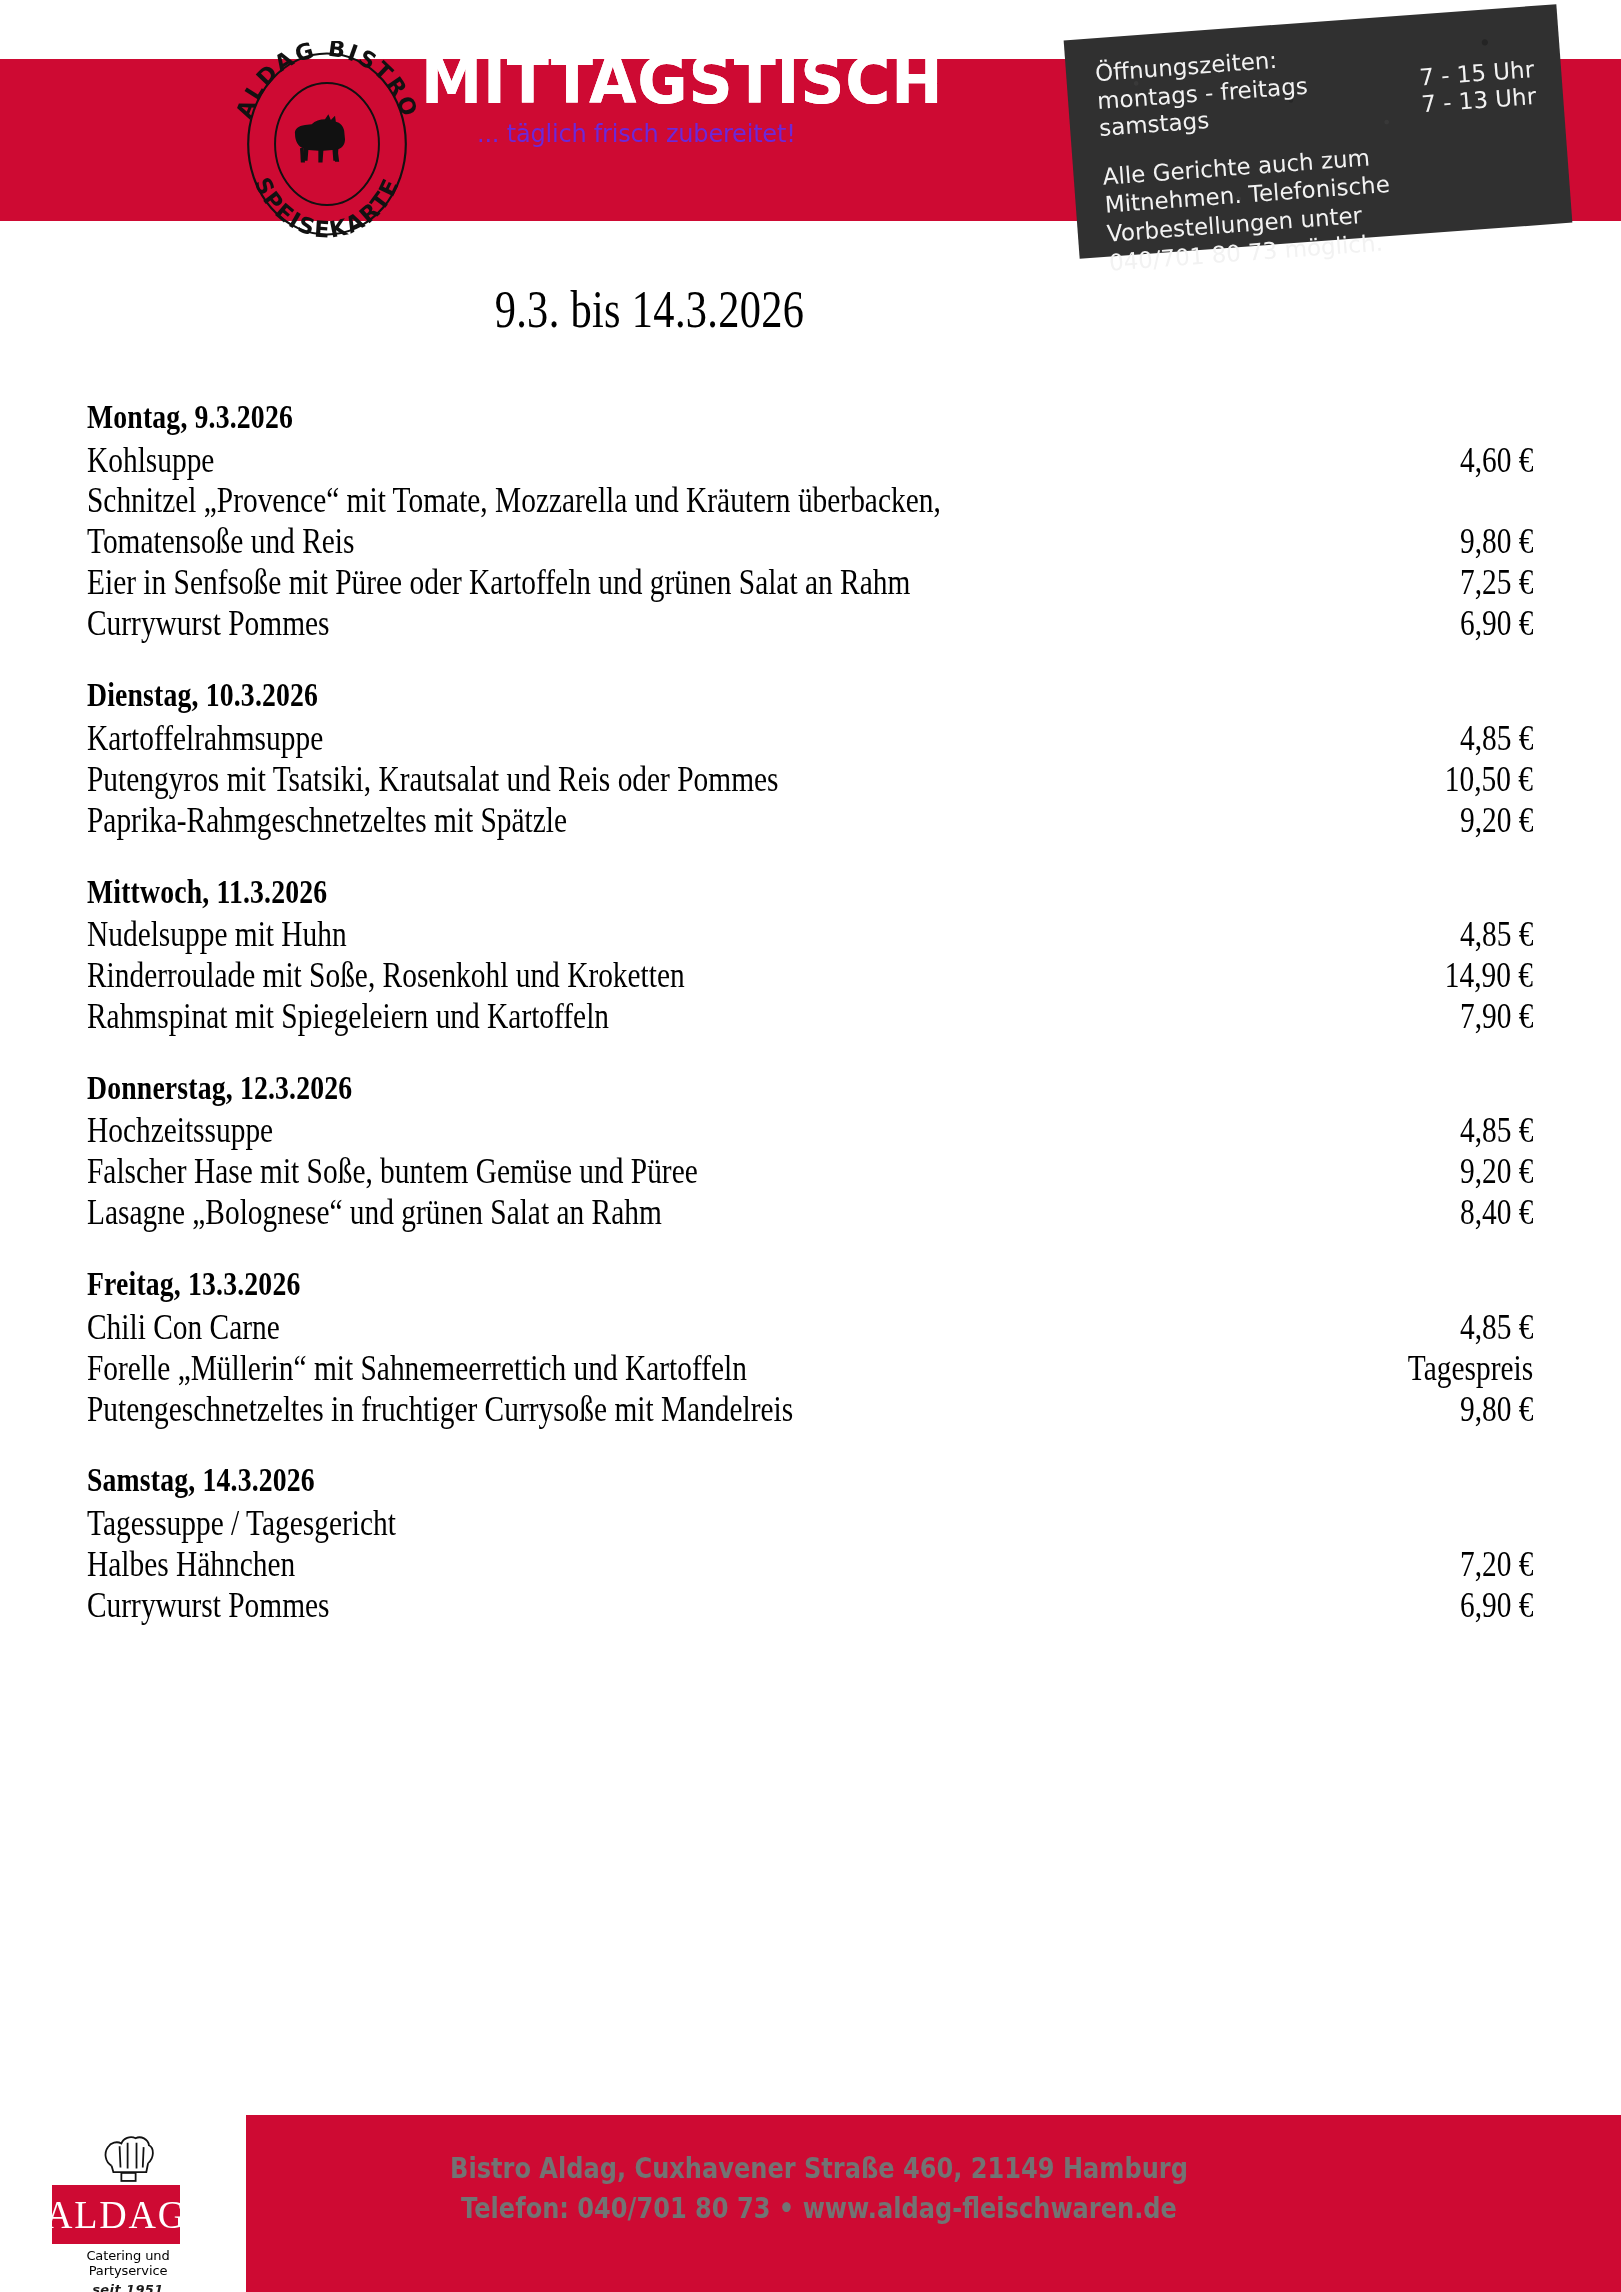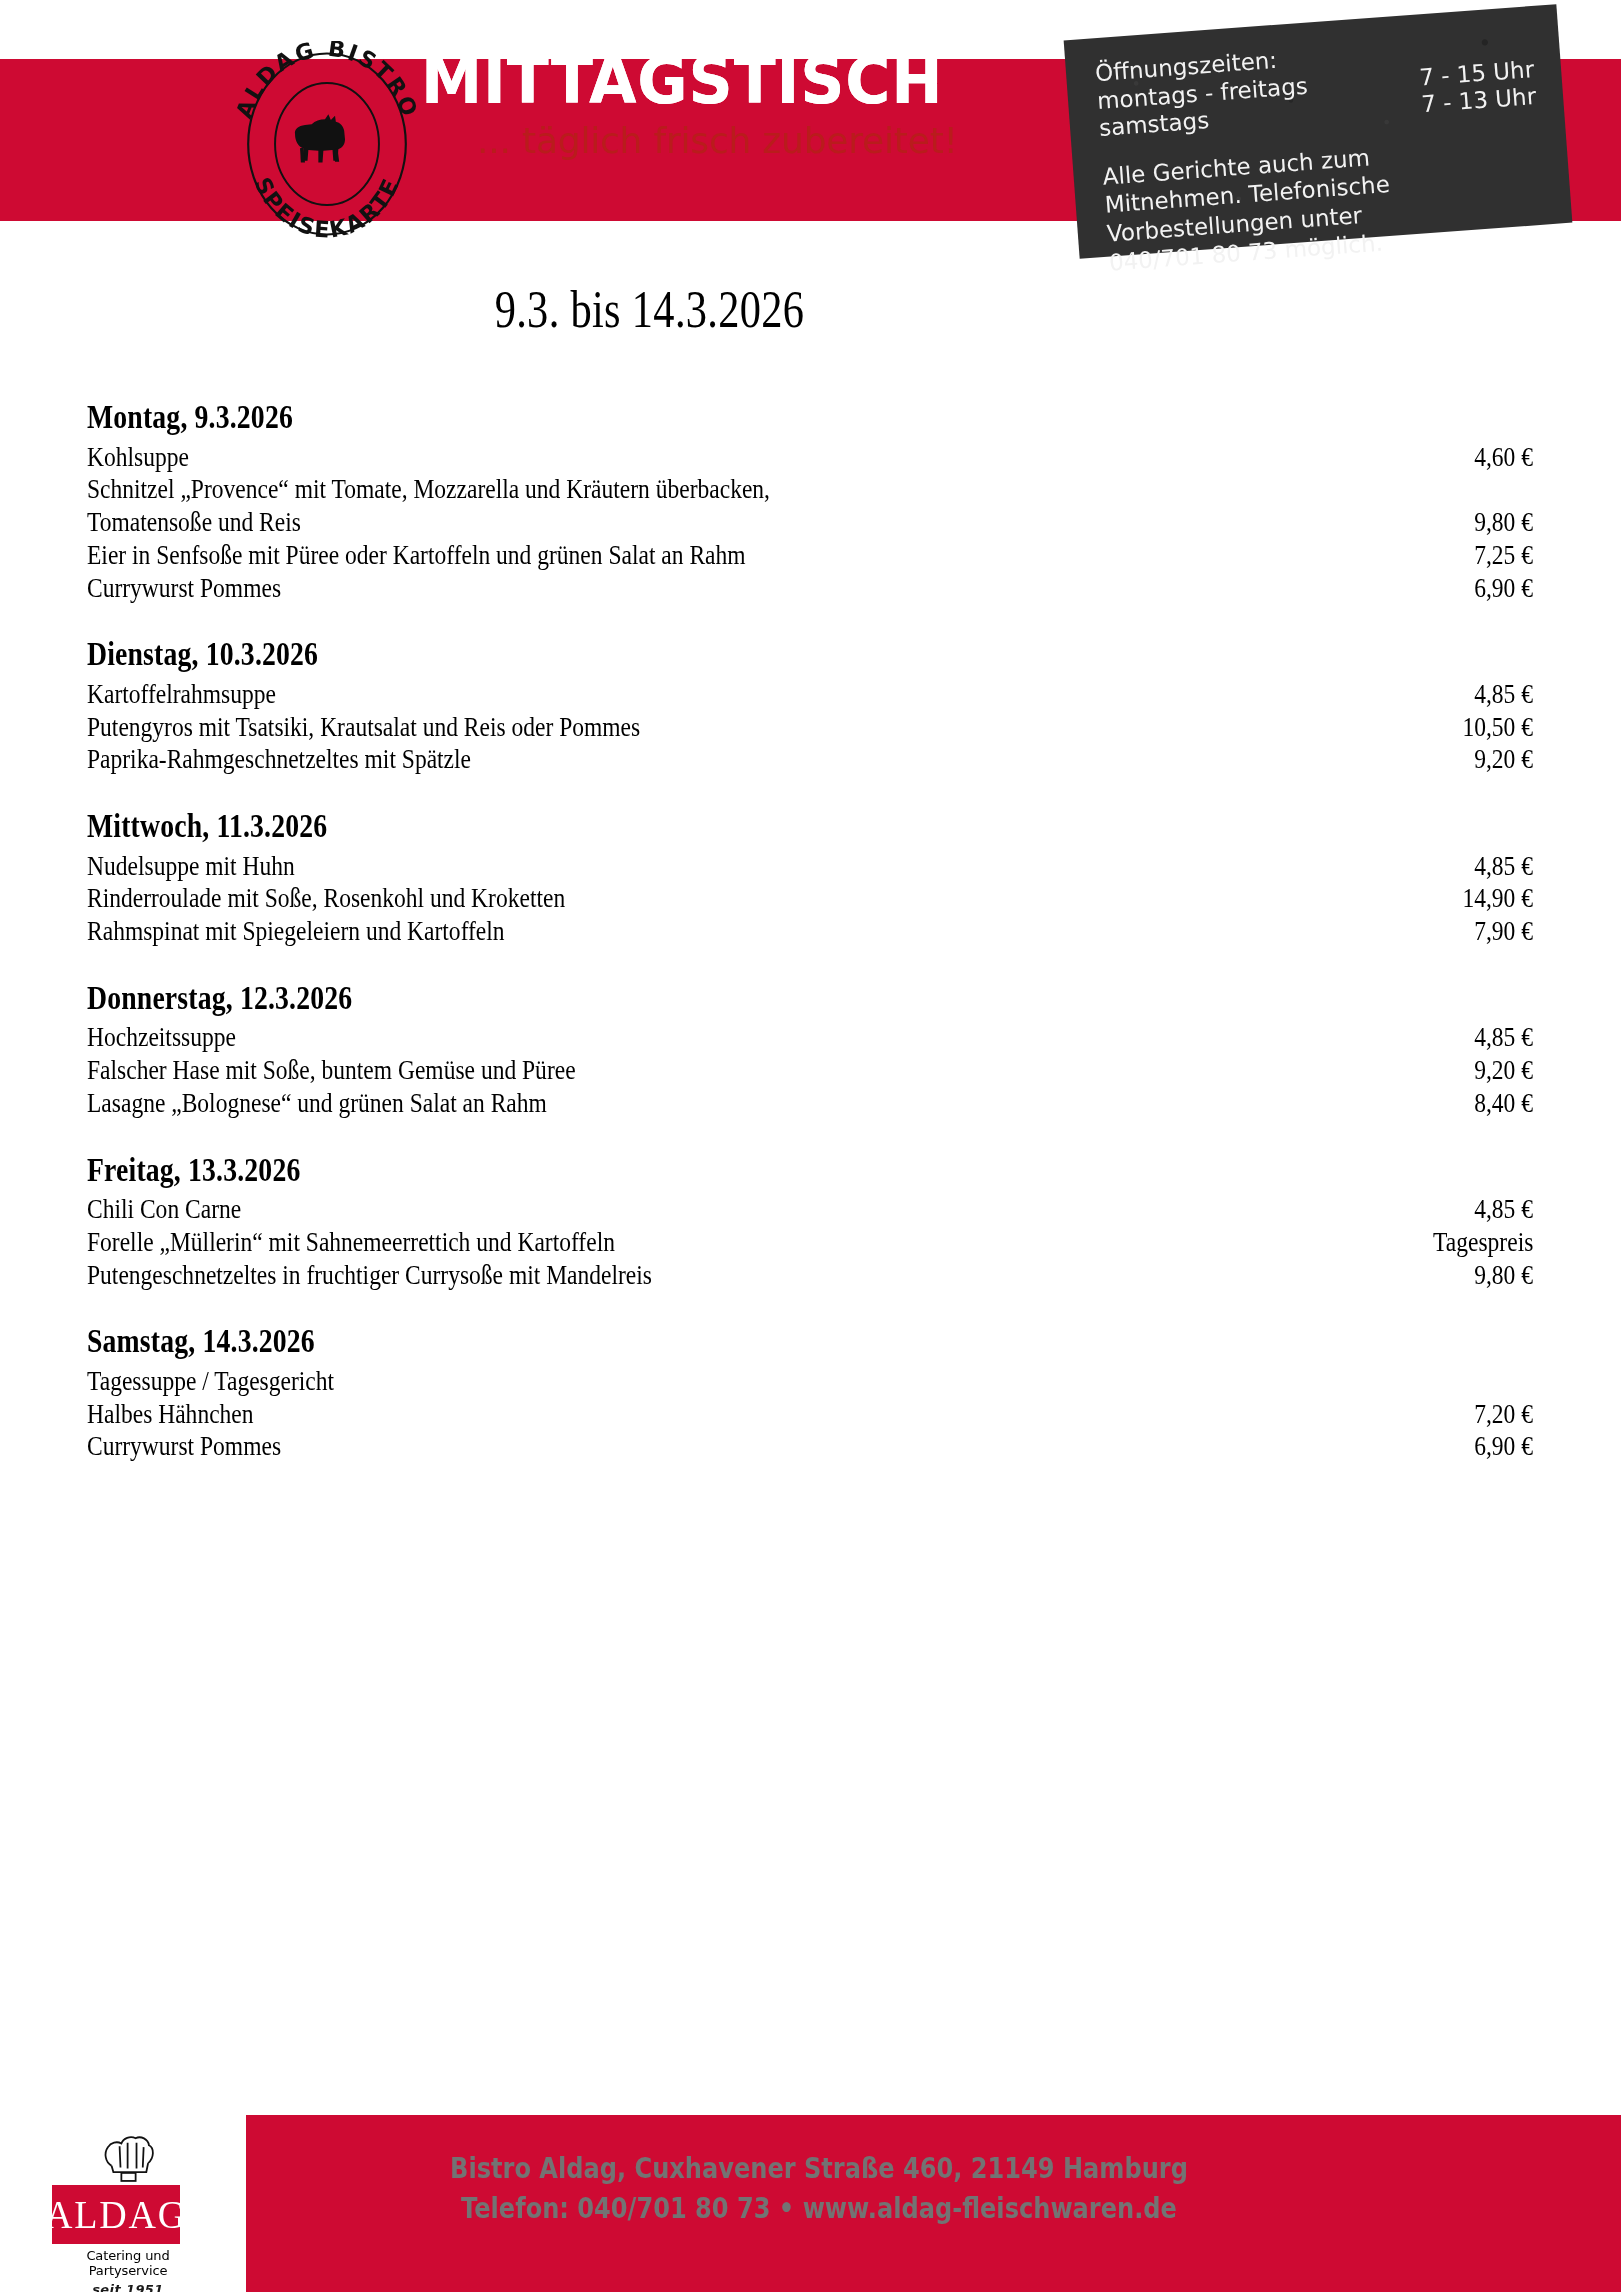--- a/index.html
+++ b/index.html
@@ -39,22 +39,22 @@
     letter-spacing:0.9px;
     color:#ffffff;
     line-height:0.92;
     margin:0;
     transform:scaleX(0.96);
     transform-origin:left center;
     text-shadow:0 0 0 #fff;
   }
   .sub-title{
     font-family:"DejaVu Sans", sans-serif;
-    font-size:36px;
-    color:#b91c1c;
+    font-size:24px;
+    color:#6d28d9;
     margin:9px 0 0 56px;
     font-weight:normal;
     letter-spacing:-0.2px;
   }
 
   
   .info-box{
     position:absolute;left:1071px;top:21.5px;width:494px;height:219px;
     background:#303030;
     transform:rotate(-4.2deg);
@@ -110,21 +110,21 @@
     transform-origin:left center;
     white-space:nowrap;
     margin-bottom:4.5px;
     letter-spacing:0.2px;
   }
 
   .item-row{
     display:flex;
     align-items:baseline;
     justify-content:space-between;
-    font-size:28px;
+    font-size:35px;
     line-height:1.17;
     color:#000;
     width:1446px;
   }
   .item-name{
     transform:scaleX(0.84);
     transform-origin:left center;
     white-space:nowrap;
     flex:0 1 auto;
   }

